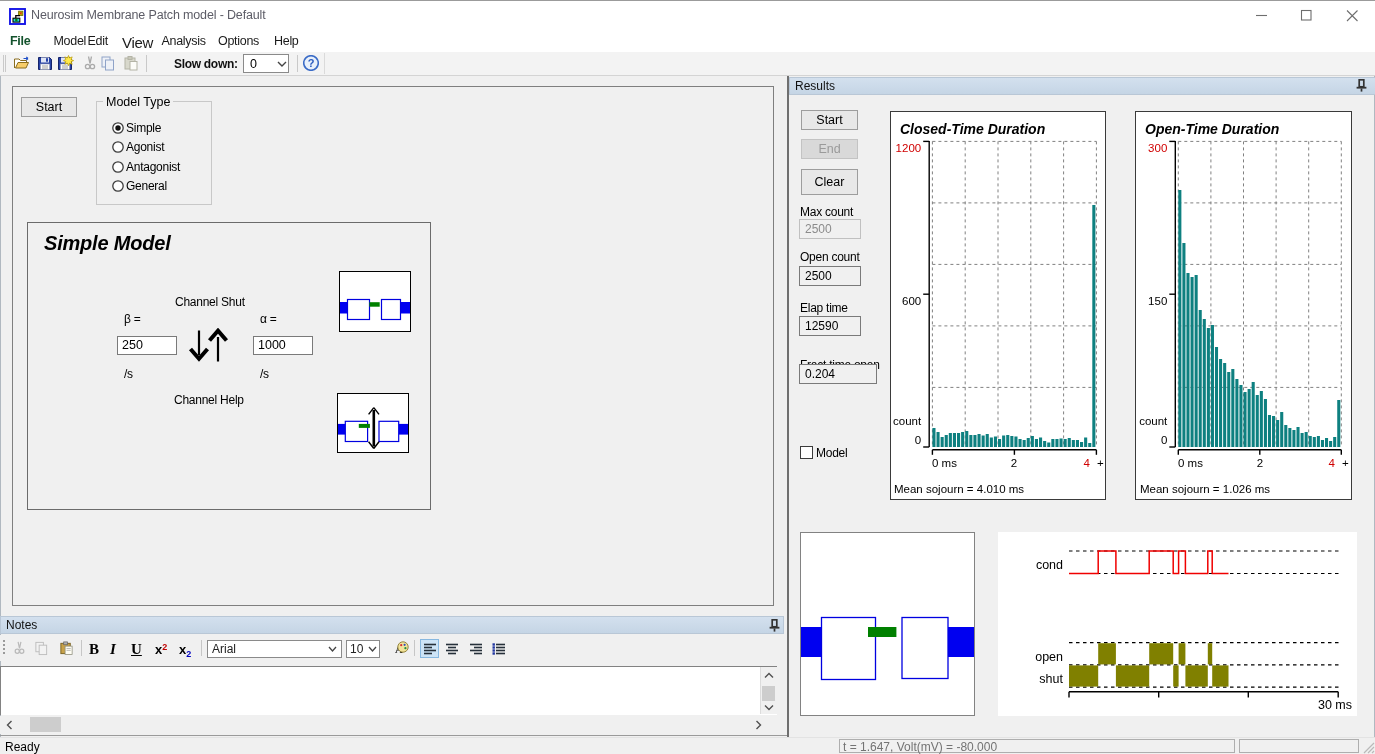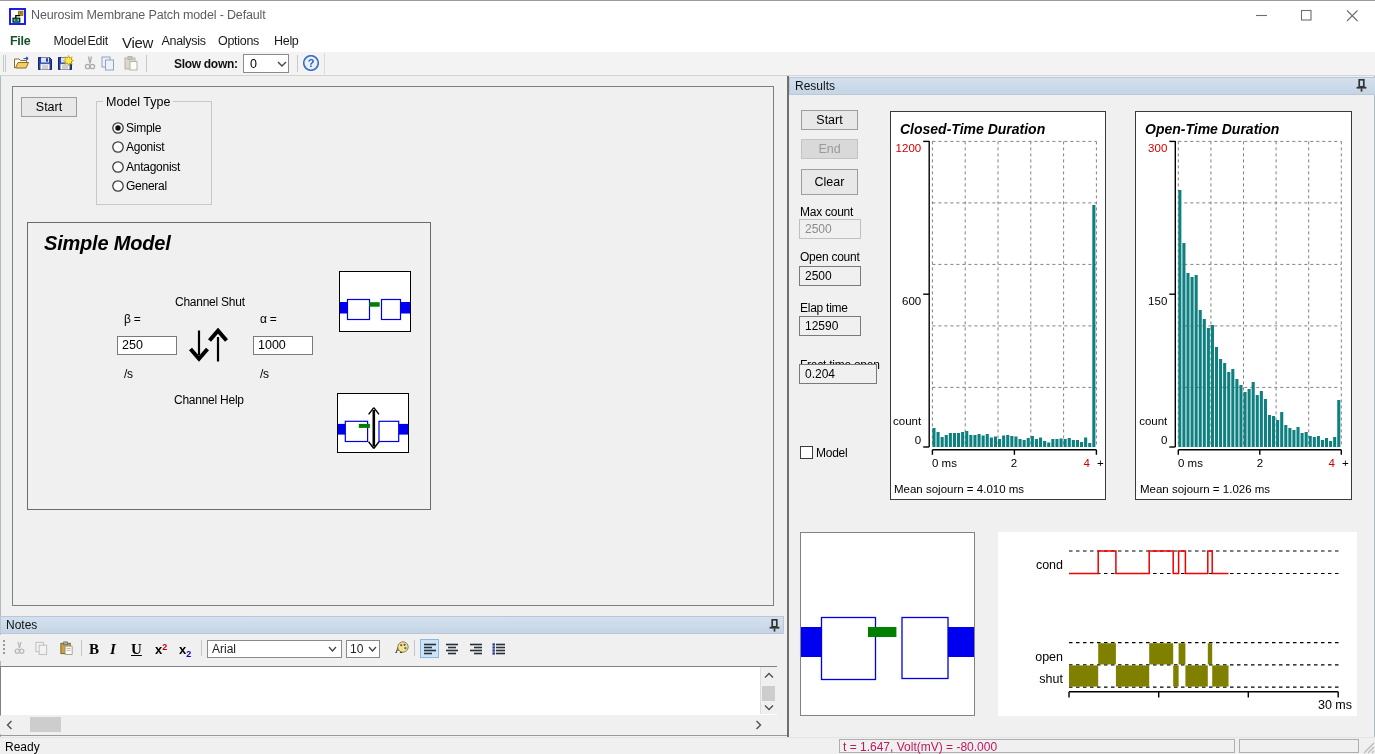--- a/index.html
+++ b/index.html
@@ -459,17 +459,17 @@
     <line x1="340.2" y1="159.70000000000005" x2="340.2" y2="165.5" stroke="#000" stroke-width="1.4"></line>
     <text x="354" y="177" font-size="12.5" fill="#000" text-anchor="end">30 ms</text>
     <text x="65" y="37" font-size="12.5" fill="#000" text-anchor="end">cond</text>
     <text x="65" y="129" font-size="12.5" fill="#000" text-anchor="end">open</text>
     <text x="65" y="151" font-size="12.5" fill="#000" text-anchor="end">shut</text>
   </svg>
 
 <div class="abs" style="left:0;top:737px;width:1375px;height:17px;background:#f0f0f0;border-top:1px solid #e3e3e3;"></div>
 <div class="abs" style="left:5px;top:740px;font-size:12px;color:#000;">Ready</div>
 <div class="abs" style="left:839px;top:738.5px;width:396px;height:14.5px;border:1px solid #aeaeae;"></div>
-<div class="abs" style="left:843px;top:740px;font-size:12px;color:#be185d;">t = 1.647, Volt(mV) = -80.000</div>
+<div class="abs" style="left:843px;top:740px;font-size:12px;color:#737373;">t = 1.647, Volt(mV) = -80.000</div>
 <div class="abs" style="left:1239px;top:738.5px;width:120px;height:14.5px;border:1px solid #aeaeae;"></div>
 <svg style="left:1362px;top:741px" width="13" height="13" viewBox="0 0 13 13">
  <path d="M12 2 L2 12 M12 6 L6 12 M12 10 L10 12" stroke="#b9b9b9" stroke-width="1.2"></path>
 </svg>
 
 </body></html>

